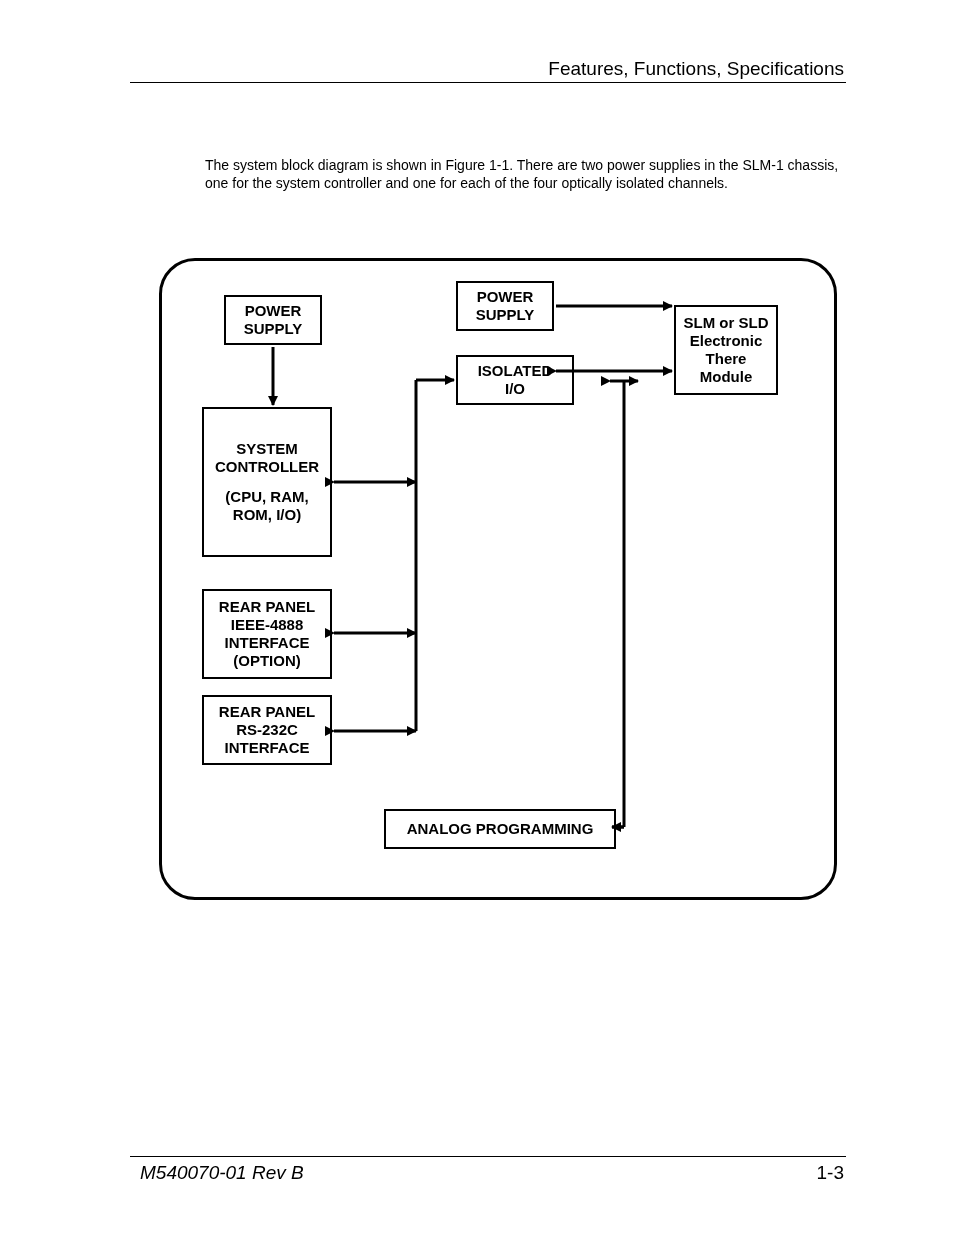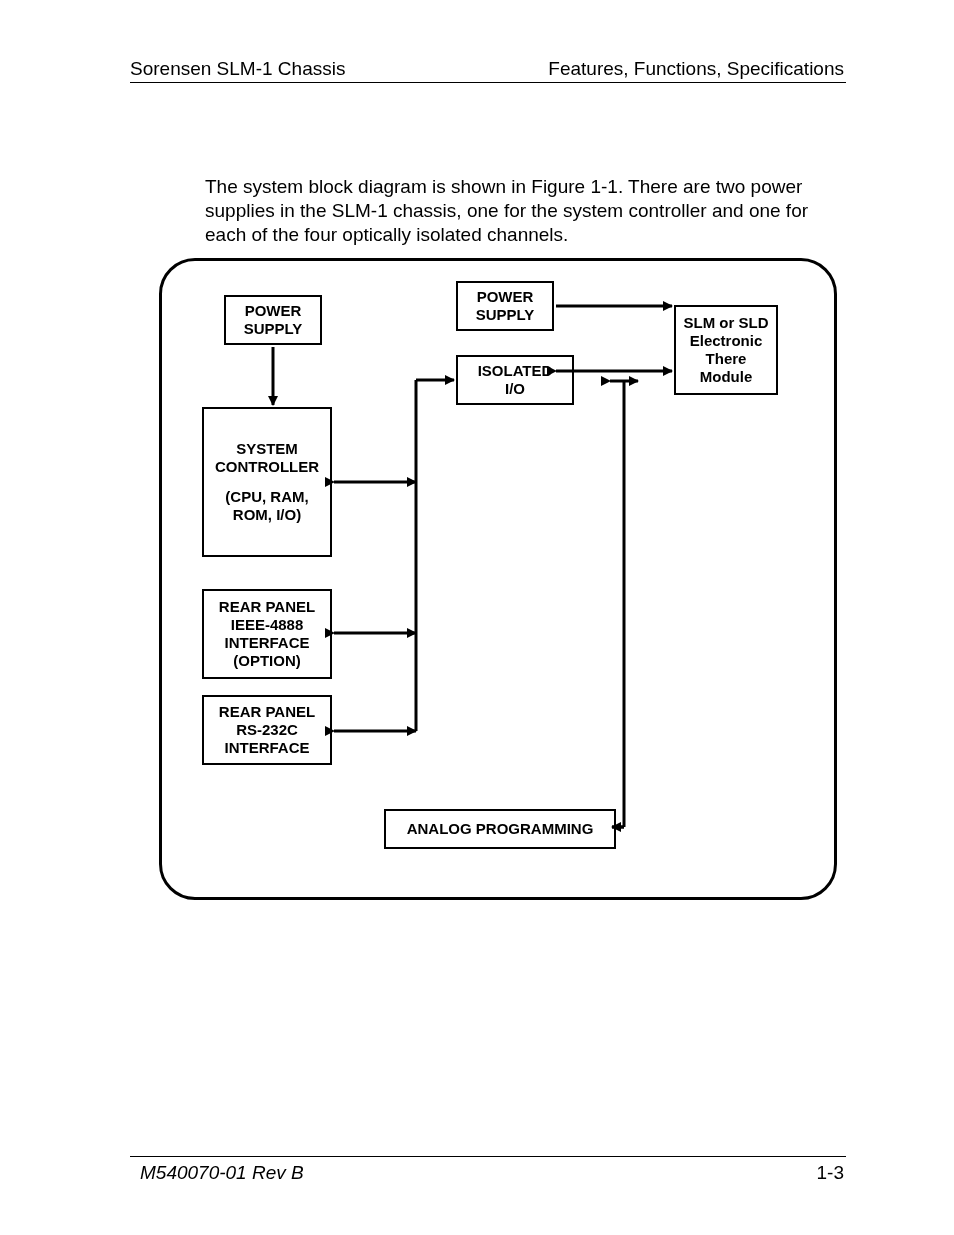--- a/index.html
+++ b/index.html
@@ -32,24 +32,24 @@
   .header-rule {
     position: absolute;
     top: 82px;
     left: 130px;
     width: 716px;
     height: 0;
     border-top: 1px solid #000;
   }
   .body-text {
     position: absolute;
-    top: 175px;
+    top: 157px;
     left: 205px;
     width: 640px;
-    font-size: 19px;
+    font-size: 14px;
     line-height: 1.25;
   }
   .figure-frame {
     position: absolute;
     top: 258px;
     left: 131px;
     width: 672px;
     height: 636px;
     border: 3px solid #000;
     border-radius: 36px;
@@ -102,21 +102,20 @@
     top: 1162px;
     right: 110px;
     font-size: 19px;
   }
 </style>
 </head>
 <body>
 
 <div class="page">
 
-  <div class="header-left">Sorensen SLM-1 Chassis</div>
   <div class="header-right">Features, Functions, Specifications</div>
   <div class="header-rule"></div>
 
   <div class="body-text">The system block diagram is shown in Figure 1-1. There are two power supplies in the SLM-1 chassis, one for the system controller and one for each of the four optically isolated channels.</div>
 
   <div class="figure-frame">
 
     <div class="blk" style="left:62px; top:34px; width:98px; height:50px;">
       <span class="line1">POWER</span>
       <span class="line2">SUPPLY</span>

